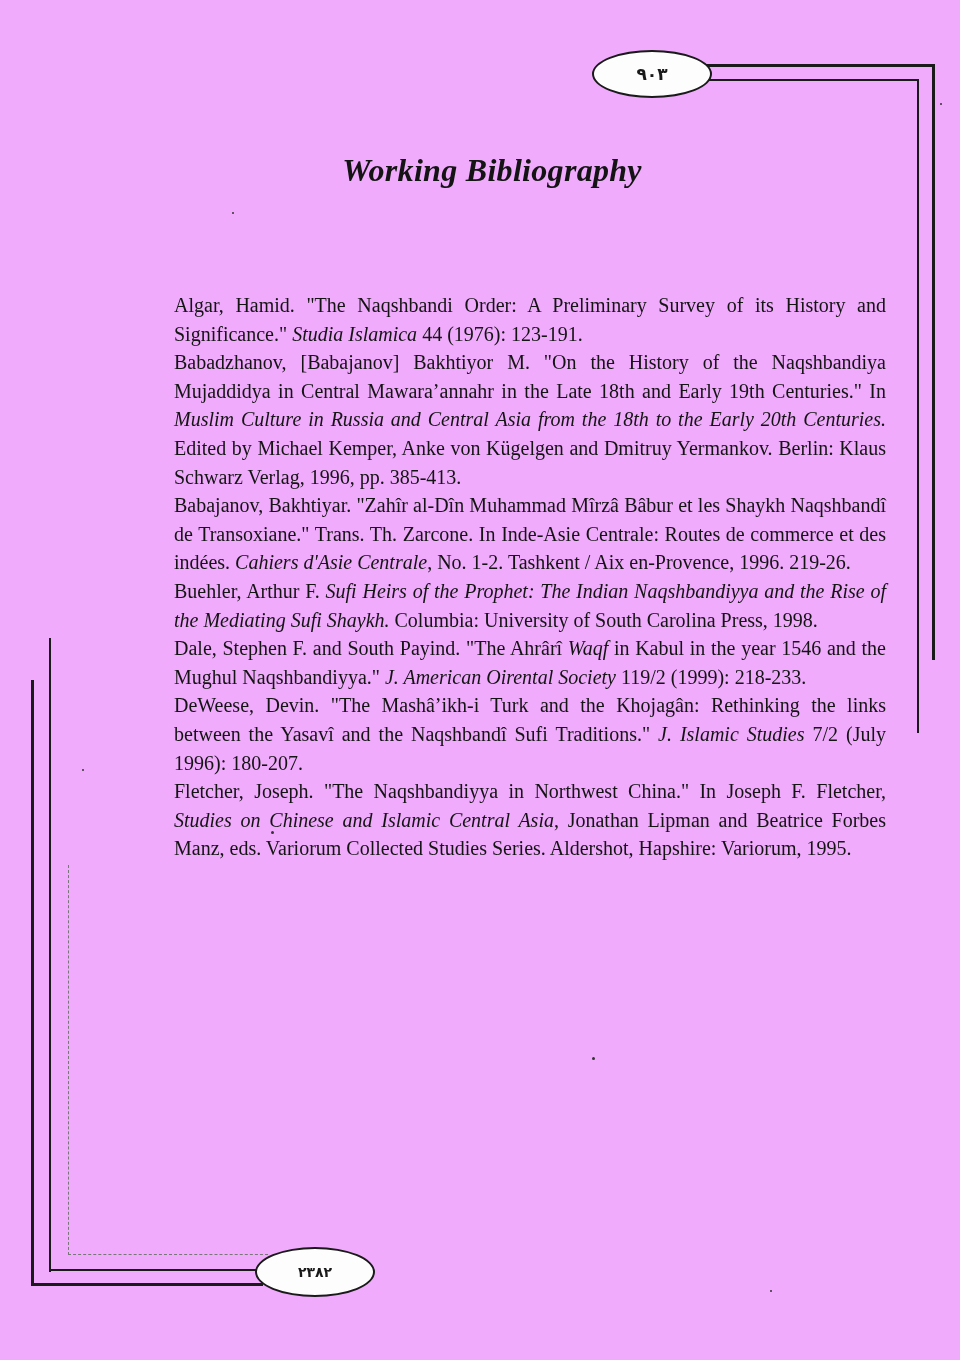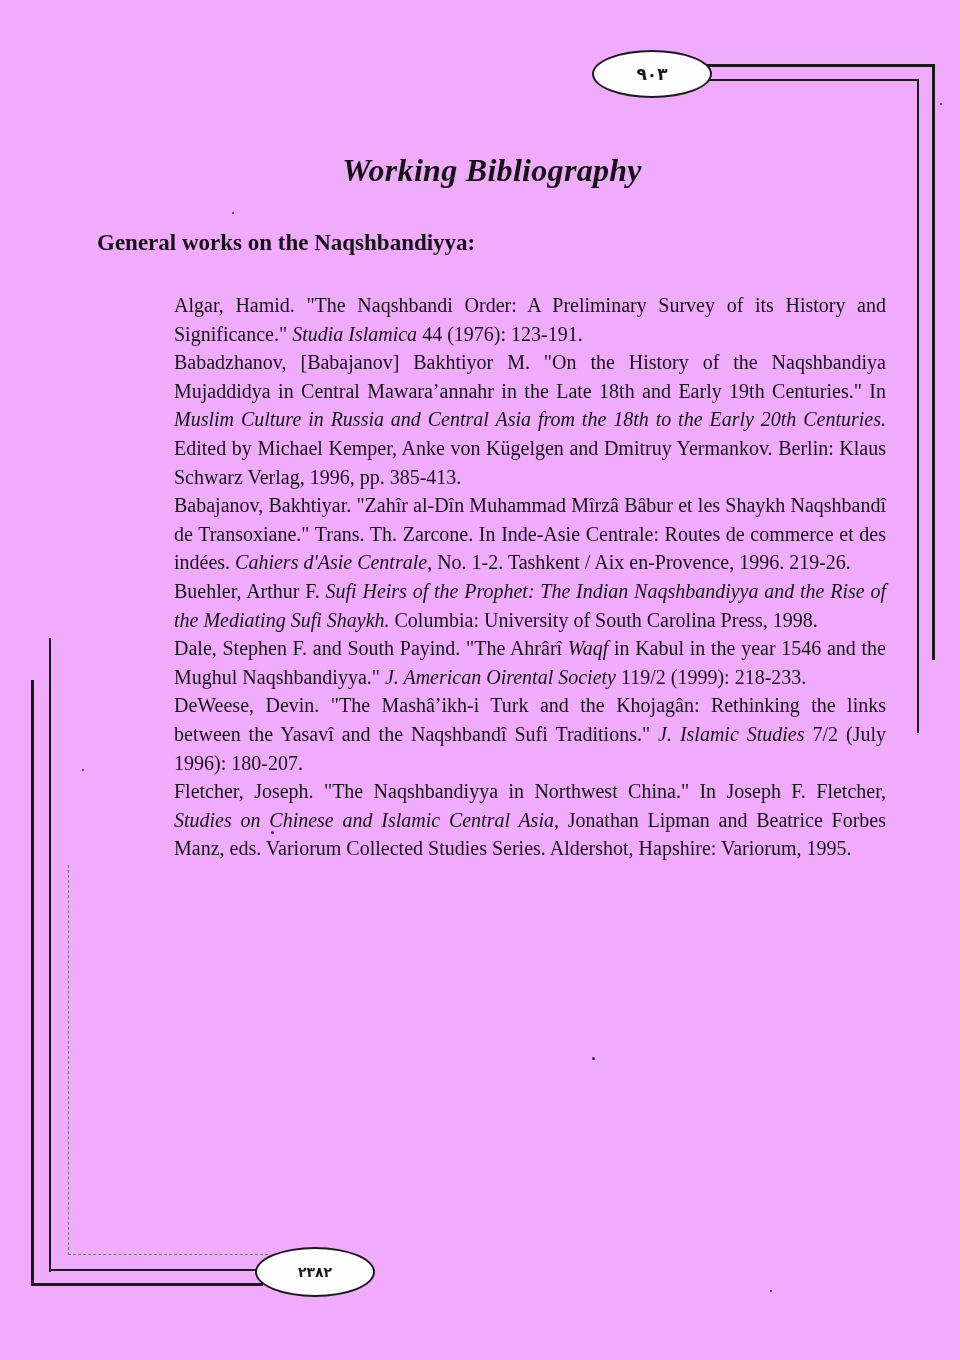--- a/index.html
+++ b/index.html
@@ -108,21 +108,20 @@
   <div class="frame-line" style="left:31px; top:1283px; width:232px; height:3px;"></div>
   <div class="frame-line" style="left:49px; top:638px; width:2px; height:634px;"></div>
   <div class="frame-line" style="left:49px; top:1269px; width:210px; height:2px;"></div>
   <div class="dashed-v" style="left:68px; top:865px; height:390px;"></div>
   <div class="dashed-h" style="left:68px; top:1254px; width:200px;"></div>
 
   <div class="oval oval-top">٩٠٣</div>
   <div class="oval oval-bottom">٢٣٨٢</div>
 
   <div class="title">Working Bibliography</div>
-  <div class="section-heading">General works on the Naqshbandiyya:</div>
 
   <div class="entries">
     <p class="entry"><span>Algar, Hamid. "The Naqshbandi Order: A Preliminary Survey of its History and Significance." </span><i>Studia Islamica</i><span> 44 (1976): 123-191.</span></p>
     <p class="entry"><span>Babadzhanov, [Babajanov] Bakhtiyor M. "On the History of the Naqshbandiya Mujaddidya in Central Mawara’annahr in the Late 18th and Early 19th Centuries." In </span><i>Muslim Culture in Russia and Central Asia from the 18th to the Early 20th Centuries.</i><span> Edited by Michael Kemper, Anke von Kügelgen and Dmitruy Yermankov. Berlin: Klaus Schwarz Verlag, 1996, pp. 385-413.</span></p>
     <p class="entry"><span>Babajanov, Bakhtiyar. "Zahîr al-Dîn Muhammad Mîrzâ Bâbur et les Shaykh Naqshbandî de Transoxiane." Trans. Th. Zarcone. In Inde-Asie Centrale: Routes de commerce et des indées. </span><i>Cahiers d'Asie Centrale</i><span>, No. 1-2. Tashkent / Aix en-Provence, 1996. 219-26.</span></p>
     <p class="entry"><span>Buehler, Arthur F. </span><i>Sufi Heirs of the Prophet: The Indian Naqshbandiyya and the Rise of the Mediating Sufi Shaykh.</i><span> Columbia: University of South Carolina Press, 1998.</span></p>
     <p class="entry"><span>Dale, Stephen F. and South Payind. "The Ahrârî </span><i>Waqf</i><span> in Kabul in the year 1546 and the Mughul Naqshbandiyya." </span><i>J. American Oirental Society</i><span> 119/2 (1999): 218-233.</span></p>
     <p class="entry"><span>DeWeese, Devin. "The Mashâ’ikh-i Turk and the Khojagân: Rethinking the links between the Yasavî and the Naqshbandî Sufi Traditions." </span><i>J. Islamic Studies</i><span> 7/2 (July 1996): 180-207.</span></p>
     <p class="entry"><span>Fletcher, Joseph. "The Naqshbandiyya in Northwest China." In Joseph F. Fletcher, </span><i>Studies on Chinese and Islamic Central Asia</i><span>, Jonathan Lipman and Beatrice Forbes Manz, eds. Variorum Collected Studies Series. Aldershot, Hapshire: Variorum, 1995.</span></p>
   </div>

